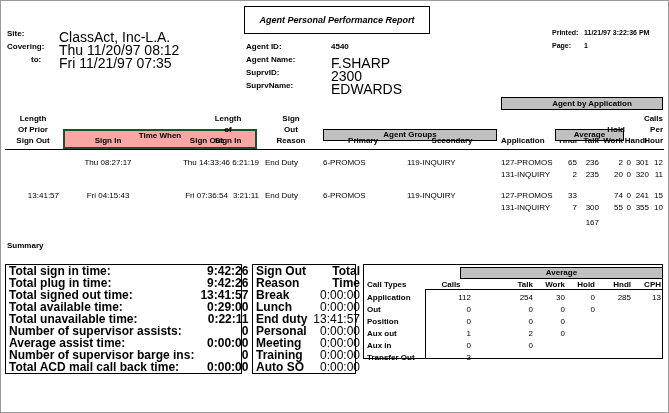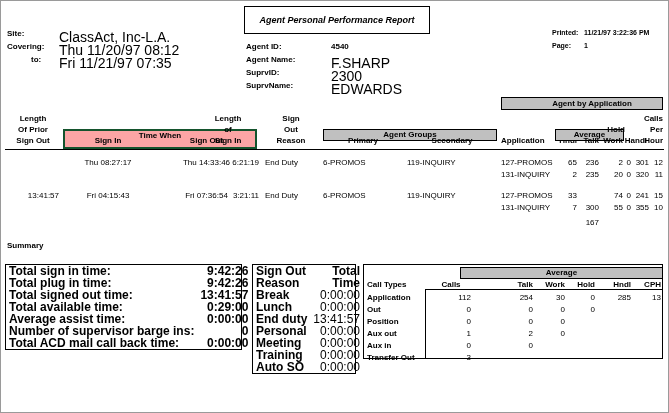--- a/index.html
+++ b/index.html
@@ -211,20 +211,28 @@
         </tr>
         <tr>
           <td class="sum-lbl">Total signed out time:</td>
           <td class="sum-lbl rt">13:41:57</td>
         </tr>
         <tr>
           <td class="sum-lbl">Total available time:</td>
           <td class="sum-lbl rt">0:29:00</td>
         </tr>
         <tr>
+          <td class="sum-lbl">Total unavailable time:</td>
+          <td class="sum-lbl rt">0:22:11</td>
+        </tr>
+        <tr>
+          <td class="sum-lbl">Number of supervisor assists:</td>
+          <td class="sum-lbl rt">0</td>
+        </tr>
+        <tr>
           <td class="sum-lbl">Average assist time:</td>
           <td class="sum-lbl rt">0:00:00</td>
         </tr>
         <tr>
           <td class="sum-lbl">Number of supervisor barge ins:</td>
           <td class="sum-lbl rt">0</td>
         </tr>
         <tr>
           <td class="sum-lbl">Total ACD mail call back time:</td>
           <td class="sum-lbl rt">0:00:00</td>

